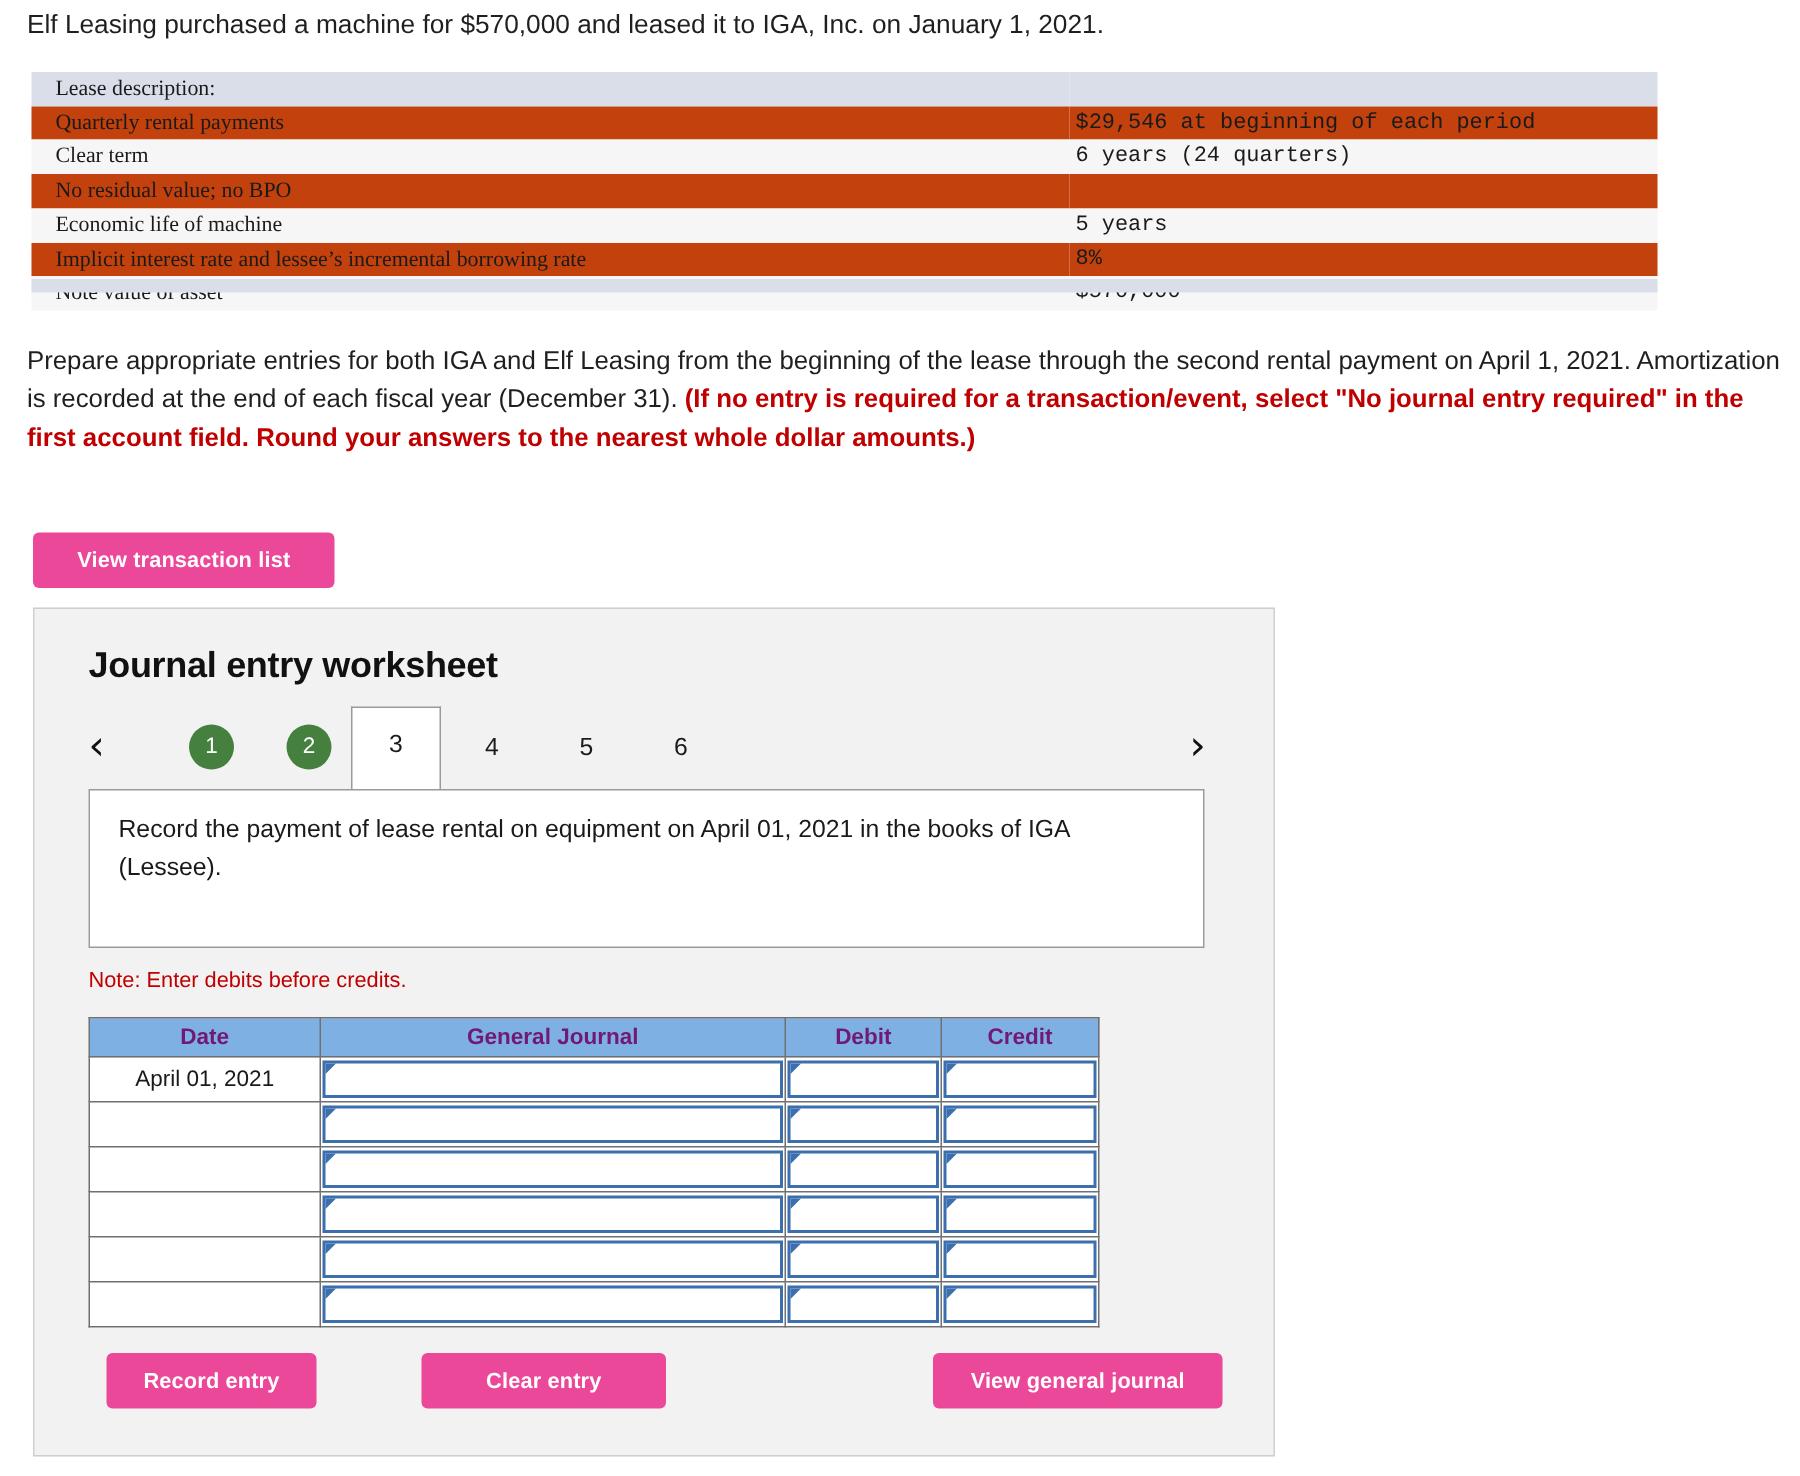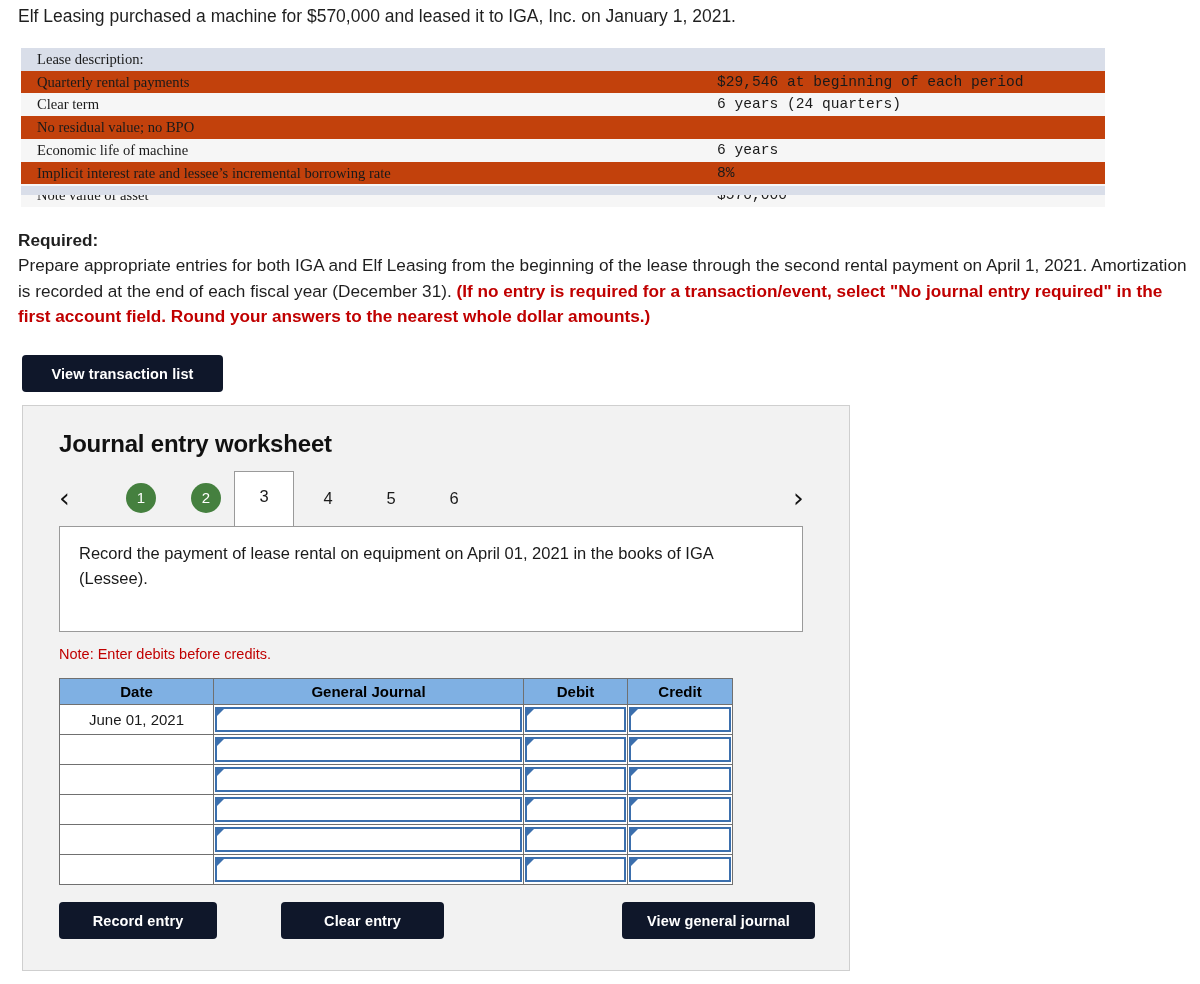--- a/index.html
+++ b/index.html
@@ -66,21 +66,21 @@
     width: 1176px;
     font-size: 17.2px;
     line-height: 1.47;
     color: #1f1f1f;
   }
   .required-label { font-weight: bold; }
   .required-red { color: #c00000; font-weight: bold; }
 
   
   .btn {
-    background: #0f172a;
+    background: #ec4899;
     color: #ffffff;
     border: none;
     border-radius: 4px;
     font-family: "Liberation Sans", sans-serif;
     font-size: 14.5px;
     font-weight: bold;
     letter-spacing: .1px;
     text-align: center;
     cursor: pointer;
     padding: 0;
@@ -205,21 +205,21 @@
     left: 36px;
     top: 272px;
     border-collapse: collapse;
     table-layout: fixed;
   }
   .jgrid th {
     background: #7fb0e3;
     border: 1px solid #707070;
     font-size: 15px;
     font-weight: bold;
-    color: #000000;
+    color: #701a75;
     height: 25px;
     text-align: center;
     padding: 0;
   }
   .jgrid td {
     border: 1px solid #707070;
     background: #ffffff;
     padding: 0;
     height: 29px;
     vertical-align: middle;
@@ -251,23 +251,23 @@
     top: 0;
     width: 0;
     height: 0;
     border-top: 7px solid #3b6fad;
     border-right: 7px solid transparent;
   }
 
   
   .btn-record {
     position: absolute;
-    left: 36px;
+    left: 48px;
     top: 496px;
-    width: 158px;
+    width: 140px;
     height: 37px;
   }
   .btn-clear {
     position: absolute;
     left: 258px;
     top: 496px;
     width: 163px;
     height: 37px;
   }
   .btn-viewgj {
@@ -296,36 +296,35 @@
     <tr class="alt">
       <td class="lbl">Clear term</td>
       <td class="val">6 years (24 quarters)</td>
     </tr>
     <tr class="plain">
       <td class="lbl">No residual value; no BPO</td>
       <td class="val"></td>
     </tr>
     <tr class="alt">
       <td class="lbl">Economic life of machine</td>
-      <td class="val">6 years</td>
+      <td class="val">5 years</td>
     </tr>
     <tr class="plain">
       <td class="lbl">Implicit interest rate and lessee’s incremental borrowing rate</td>
       <td class="val">8%</td>
     </tr>
     <tr class="alt">
       <td class="lbl">Note value of asset</td>
       <td class="val">$570,000</td>
     </tr>
   </tbody>
 </table>
 <div class="lease-footer"></div>
 
 <div class="required-block">
-  <div class="required-label">Required:</div>
   <div><span>Prepare appropriate entries for both IGA and Elf Leasing from the beginning of the lease through the second rental payment on April 1,</span> <span>2021. Amortization is recorded at the end of each fiscal year (December 31). </span><span class="required-red">(If no entry is required for a transaction/event, select "No journal entry required" in the first account field. Round your answers to the nearest whole dollar amounts.)</span></div>
 </div>
 
 <button class="btn btn-view-transaction">View transaction list</button>
 
 <div class="worksheet">
 
   <div class="ws-title">Journal entry worksheet</div>
 
   <div class="tabs">
@@ -357,21 +356,21 @@
     <thead>
       <tr>
         <th>Date</th>
         <th>General Journal</th>
         <th>Debit</th>
         <th>Credit</th>
       </tr>
     </thead>
     <tbody>
       <tr>
-        <td class="date-cell">June 01, 2021</td>
+        <td class="date-cell">April 01, 2021</td>
         <td>
             <div class="cellbox"></div>
           </td>
         <td>
             <div class="cellbox"></div>
           </td>
         <td>
             <div class="cellbox"></div>
           </td>
       </tr>

